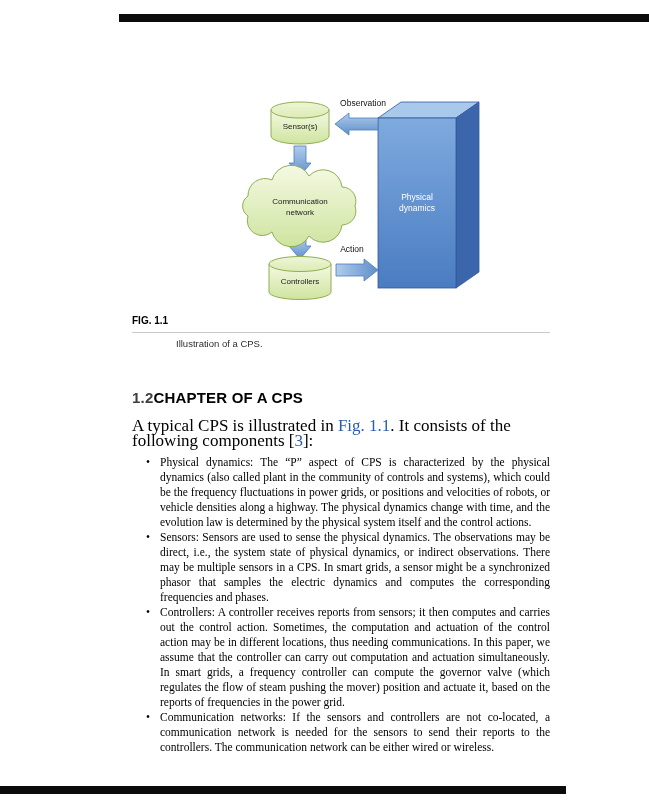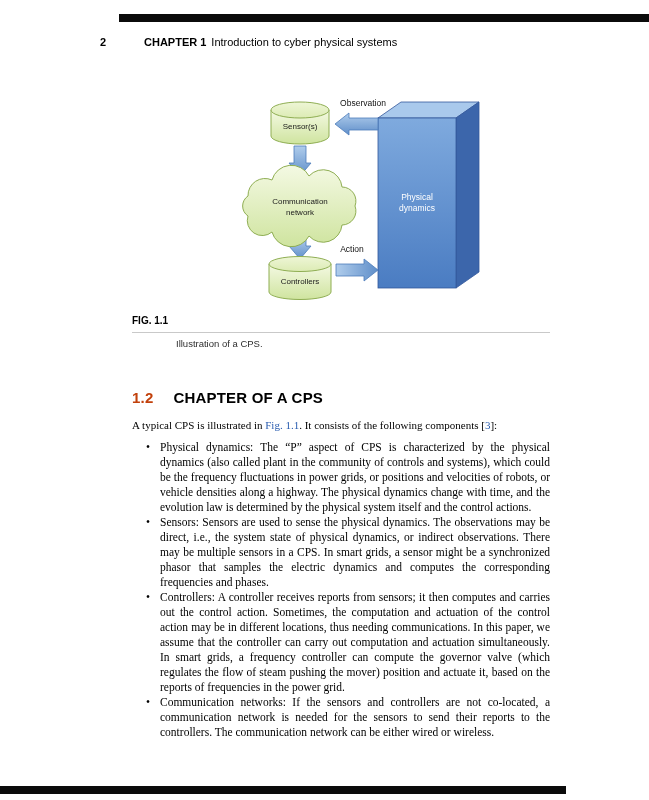--- a/index.html
+++ b/index.html
@@ -19,43 +19,40 @@
   .fig-node-text { font-family:"Liberation Sans", sans-serif; font-size:8px; fill:#1a1a1a; }
   .fig-box-text { font-family:"Liberation Sans", sans-serif; font-size:8.5px; fill:#ffffff; }
   .fig-flow-label { font-family:"Liberation Sans", sans-serif; font-size:8.5px; fill:#111; }
 
   .content { position:absolute; left:132px; top:315px; width:418px; }
   .fig-label { font-size:10px; font-weight:bold; color:#000; }
   .fig-rule { border:none; border-top:1px solid #c9c9c9; height:0; margin:6px 0 5px 0; }
   .fig-desc { font-size:9.5px; color:#2e2e2e;padding-left:44px; }
 
   h2.section-heading { margin:40px 0 0 0; font-size:15px; font-weight:bold; letter-spacing:0.2px; }
-  .secnum { color:#c2410c; margin-right:20px; }
+  .secnum { color:#404040; margin-right:0; }
 
   .serif { font-family:"Liberation Serif", serif; }
-  p.intro { margin:12px 0 0 0; font-size:11px; line-height:15px; }
+  p.intro { margin:12px 0 0 0; font-size:17px; line-height:15px; }
   a.link { color:#2a5db0; text-decoration:none; cursor:pointer; }
 
   ul.bullets { list-style:none; margin:7px 0 0 0; padding:0 0 0 14px; }
   ul.bullets li {
     position:relative; padding-left:14px; margin:0;
     font-size:11.5px; line-height:15px; text-align:justify;
   }
   .bullet-glyph { position:absolute; left:0; top:0; }
 </style>
 </head>
 <body>
 
 <div class="page">
 
   <div class="top-bar"></div>
 
-  <header class="running-head">
-    <span class="pagenum">2</span><span class="chapter-label">CHAPTER 1</span><span class="chapter-title">Introduction to cyber physical systems</span>
-  </header>
 
   <div class="figure-area">
     <svg width="404" height="222" viewBox="0 0 404 222">
       <defs>
         <linearGradient id="gGreen" x1="0" y1="0" x2="0" y2="1">
           <stop offset="0" stop-color="#f4f9e3"></stop>
           <stop offset="1" stop-color="#cfe49f"></stop>
         </linearGradient>
         <linearGradient id="gGreenTop" x1="0" y1="0" x2="0" y2="1">
           <stop offset="0" stop-color="#eef6d6"></stop>

